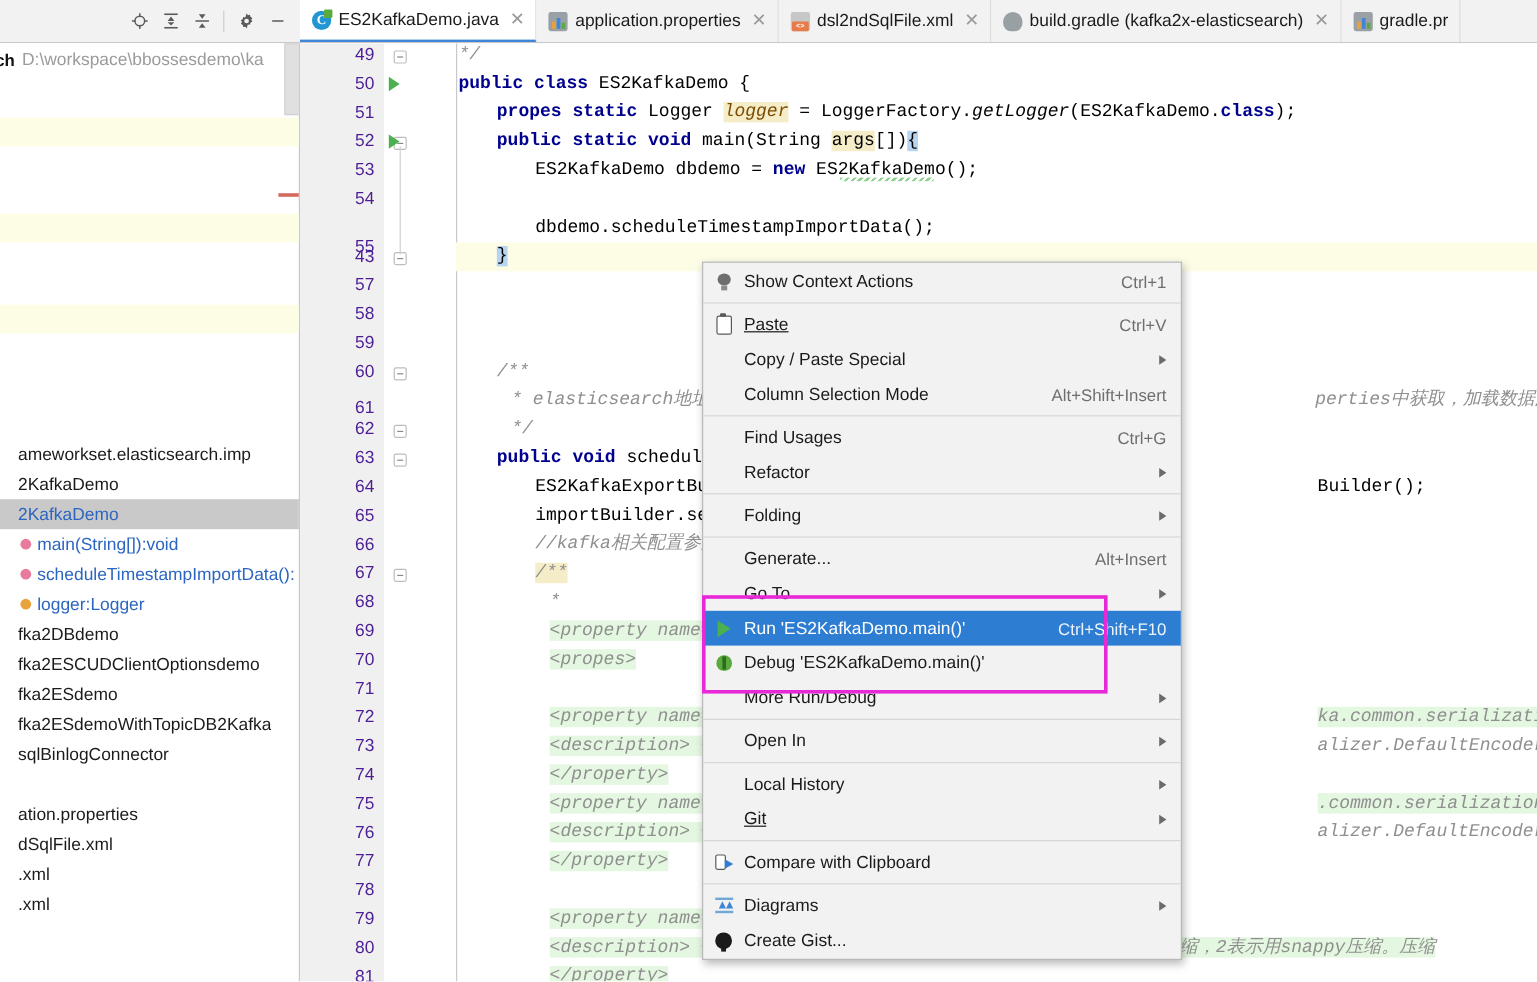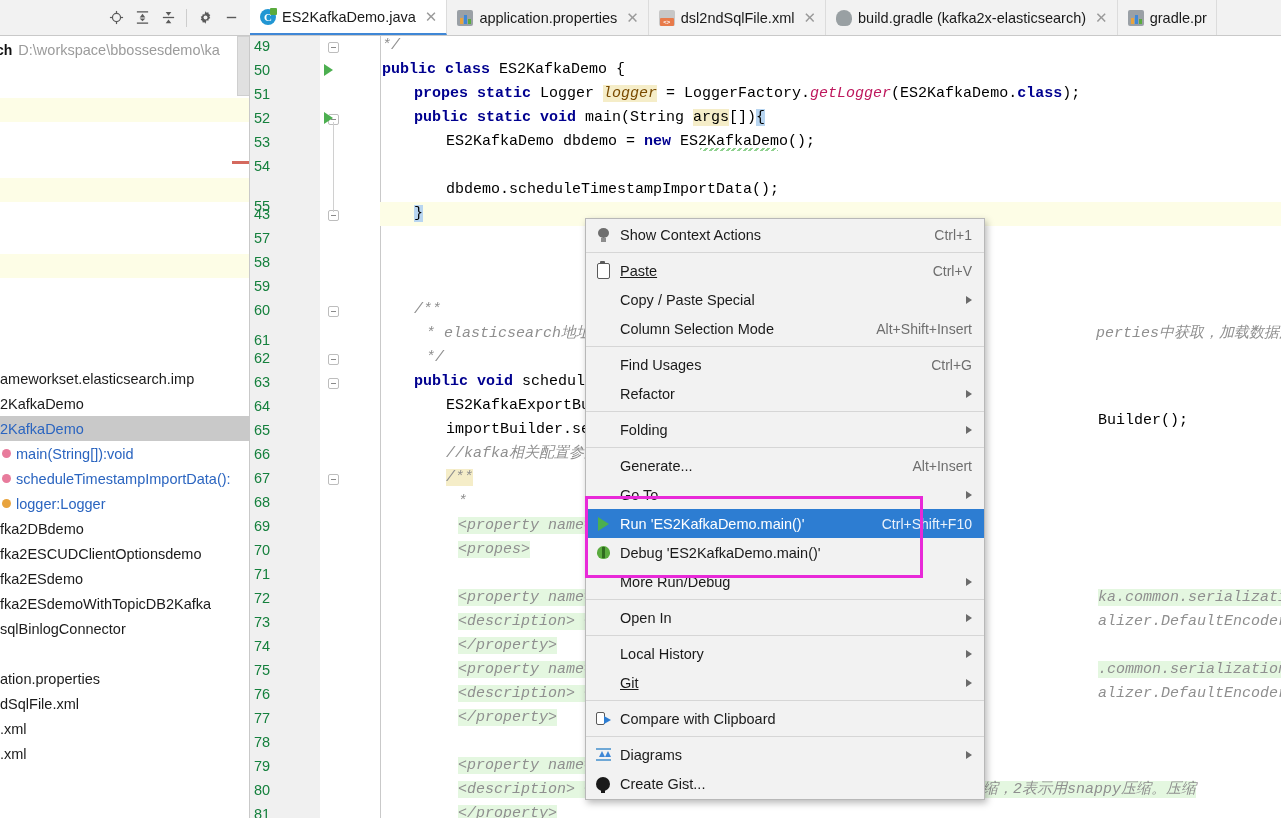--- a/index.html
+++ b/index.html
@@ -75,21 +75,21 @@
   #search-row .s-label{font-weight:bold;color:#111;margin-left:-4px;}
   #search-row .s-path{color:#9b9b9b;font-size:14.5px;white-space:nowrap;}
 
   .band{position:absolute;left:0;width:250px;background:#fdfde6;}
   .redmark{position:absolute;width:52px;height:3px;background:#d4695e;}
   .miniscroll{position:absolute;background:#e0e0e0;border:1px solid #cfcfcf;}
 
   #tree{position:absolute;left:0;top:330px;width:250px;}
   .tnode{
     height:25px;display:flex;align-items:center;gap:5px;
-    padding-left:0px;white-space:nowrap;font-size:14.5px;
+    padding-left:15px;white-space:nowrap;font-size:14.5px;
     box-sizing:border-box;
   }
   .tnode.sel{background:#c9c9c9;}
   .tnode .tlabel{overflow:hidden;}
   .c-dark{color:#1b1b1b;}
   .c-blue{color:#2b65c0;}
   .bullet{width:9px;height:9px;border-radius:50%;flex:0 0 9px;margin-left:2px;}
   .b-pink{background:#e87b9c;}
   .b-orange{background:#e8a33d;}
 
@@ -99,22 +99,22 @@
     background:#ffffff;overflow:hidden;
   }
   #gutter{
     position:absolute;left:0;top:0;width:70px;bottom:0;
     background:#f0f0f0;border-right:1px solid #e2e2e2;
   }
   #gutter2{
     position:absolute;left:70px;top:0;width:60px;bottom:0;background:#ffffff;
   }
   .ln{
-    position:absolute;right:calc(100% - 62px);width:58px;text-align:left;
-    font:14.5px/24px "Liberation Sans",sans-serif;color:#15803d;
+    position:absolute;right:calc(100% - 62px);width:58px;text-align:right;
+    font:14.5px/24px "Liberation Sans",sans-serif;color:#4c1d95;
   }
   .foldmark{
     position:absolute;left:78px;width:11px;height:11px;
     border:1px solid #bdbdbd;border-radius:2px;background:#fff;
     box-sizing:border-box;
   }
   .foldmark:after{
     content:"";position:absolute;left:2px;top:4px;width:5px;height:1px;background:#8a8a8a;
   }
   .foldline{position:absolute;left:83px;width:1px;background:#d0d0d0;}
@@ -390,42 +390,42 @@
   <div class="foldmark" style="top:438px;"></div>
   <div class="foldline" style="top:86px;height:90px;"></div>
 
   <div class="runmark" style="top:28px;"></div>
   <div class="runmark" style="top:76px;"></div>
 
   <div class="code" style="top:-2px;"><span class="cmt">*/</span></div>
 
   <div class="code" style="top:22px;"><span class="kw">public</span> <span class="kw">class</span><span> ES2KafkaDemo {</span></div>
 
-  <div class="code" style="top:46px;padding-left:32px;"><span class="kw">propes static</span><span> Logger </span><span class="fld hl-y">logger</span><span> = LoggerFactory.</span><span class="cmt" style="font-style:italic;color:#be185d;">getLogger</span><span>(ES2KafkaDemo.</span><span class="kw">class</span><span>);</span></div>
+  <div class="code" style="top:46px;padding-left:32px;"><span class="kw">propes static</span><span> Logger </span><span class="fld hl-y">logger</span><span> = LoggerFactory.</span><span class="cmt" style="font-style:italic;color:#000000;">getLogger</span><span>(ES2KafkaDemo.</span><span class="kw">class</span><span>);</span></div>
 
   <div class="code" style="top:70px;padding-left:32px;"><span class="kw">public static void</span><span> main(String </span><span class="hl-y">args</span><span>[])</span><span class="hl-b">{</span></div>
 
   <div class="code" style="top:94px;padding-left:64px;"><span>ES2KafkaDemo dbdemo = </span><span class="kw">new</span><span> ES2KafkaDemo();</span></div>
   <div class="squiggle" style="left:450px;top:112px;width:78px;"></div>
 
   <div class="code" style="top:142px;padding-left:64px;"><span>dbdemo.scheduleTimestampImportData();</span></div>
 
   <div class="code" style="top:166px;padding-left:32px;"><span class="hl-b">}</span></div>
 
   <div class="code" style="top:262px;padding-left:32px;"><span class="cmt">/**</span></div>
 
   <div class="code" style="top:286px;padding-left:44px;"><span class="cmt">* elasticsearch地址和</span></div>
   <div class="code" style="top:286px;left:846px;"><span class="cmt">perties中获取，加载数据源配置和es</span></div>
 
   <div class="code" style="top:310px;padding-left:44px;"><span class="cmt">*/</span></div>
 
   <div class="code" style="top:334px;padding-left:32px;"><span class="kw">public void</span><span> scheduleT</span></div>
 
   <div class="code" style="top:358px;padding-left:64px;"><span>ES2KafkaExportBui</span></div>
-  <div class="code" style="top:358px;left:848px;margin-top:15px;"><span>Builder();</span></div>
+  <div class="code" style="top:358px;left:848px;"><span>Builder();</span></div>
 
   <div class="code" style="top:382px;padding-left:64px;"><span>importBuilder.set</span></div>
 
   <div class="code" style="top:406px;padding-left:64px;"><span class="cmt">//kafka相关配置参数</span></div>
 
   <div class="code" style="top:430px;padding-left:64px;"><span class="cmt hl-y">/**</span></div>
 
   <div class="code" style="top:454px;padding-left:76px;"><span class="cmt">*</span></div>
 
   <div class="code" style="top:478px;padding-left:76px;"><span class="cmt hl-g">&lt;property name="</span></div>

